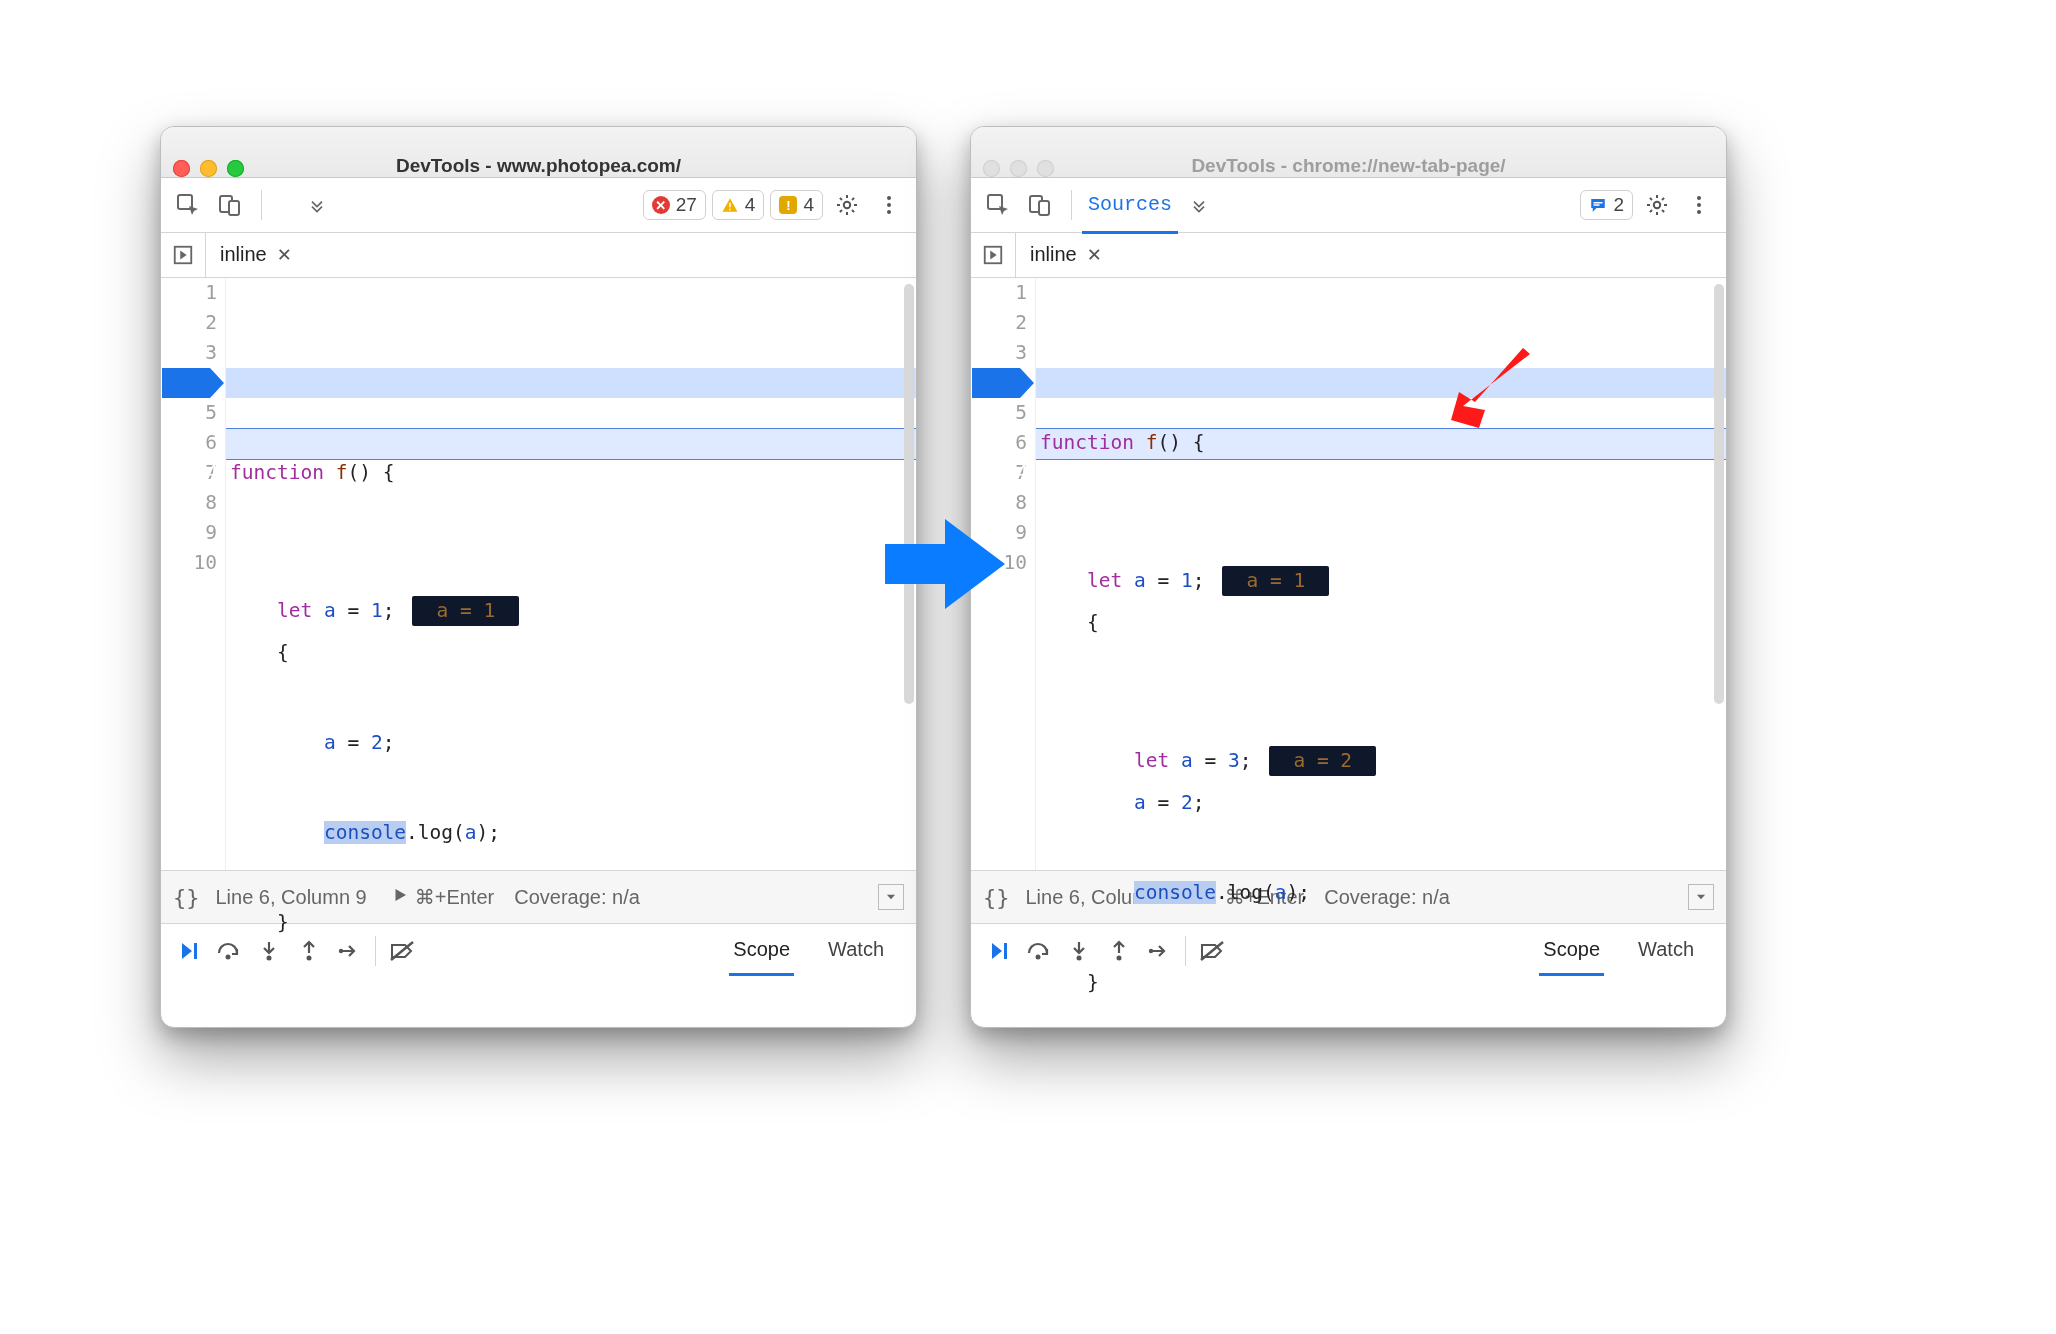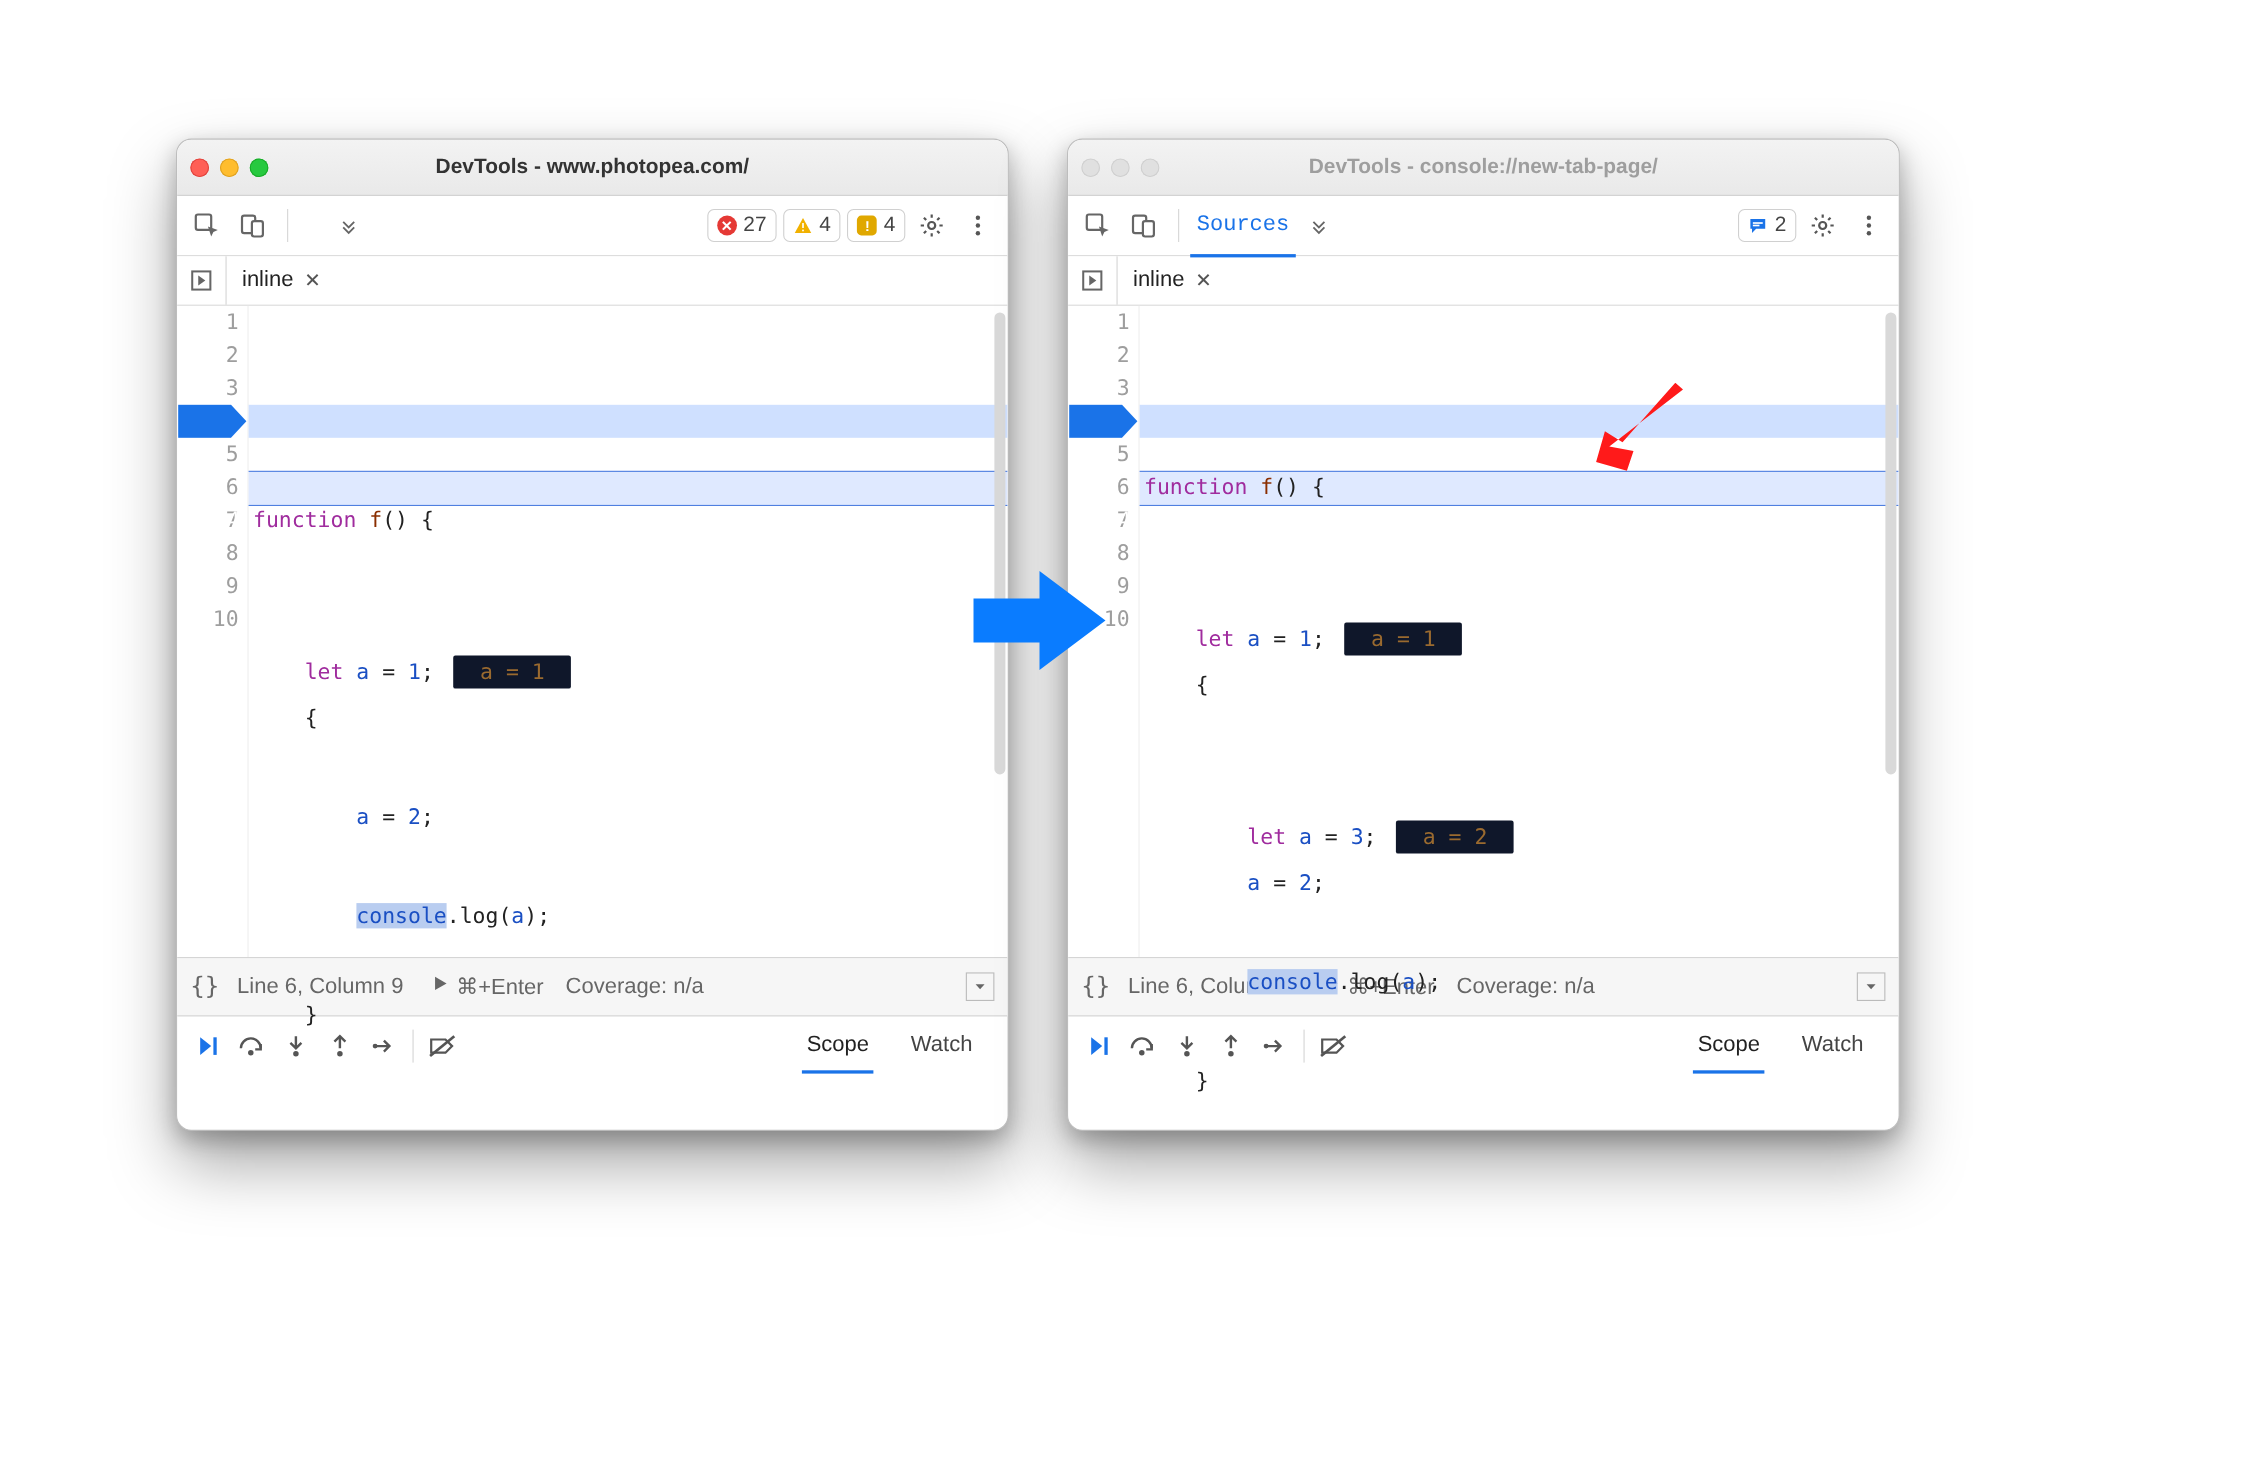--- a/index.html
+++ b/index.html
@@ -26,21 +26,21 @@
   }
   .window.left { left: 160px; top: 126px; height: 900px; }
   .window.right { left: 970px; top: 126px; height: 900px; }
 
   
   .titlebar {
     height: 50px;
     background: linear-gradient(#f3f3f3, #e9e9e9);
     border-bottom: 1px solid #c9c9c9;
     display: flex;
-    align-items: center;
+    align-items: flex-end;
     padding: 0 12px;
     position: relative;
   }
   .traffic { display:flex; gap:10px; align-items:center; }
   .tl { width:17px; height:17px; border-radius:50%; }
   .tl.red   { background:#ff5f56; box-shadow: inset 0 0 0 1px #e0443e; }
   .tl.yellow{ background:#ffbd2e; box-shadow: inset 0 0 0 1px #dea123; }
   .tl.green { background:#27c93f; box-shadow: inset 0 0 0 1px #1aab29; }
   .tl.inactive { background:#e0e0e0; box-shadow: inset 0 0 0 1px #cfcfcf; }
   .title {
@@ -380,21 +380,21 @@
     </div>
   </div>
 
   <div class="window right">
     <div class="titlebar">
       <div class="traffic">
         <div class="tl inactive"></div>
         <div class="tl inactive"></div>
         <div class="tl inactive"></div>
       </div>
-      <div class="title inactive">DevTools - console://new-tab-page/</div>
+      <div class="title inactive">DevTools - chrome://new-tab-page/</div>
     </div>
 
     <div class="toolbar">
       <div class="tb-btn">
         <svg width="24" height="24" viewBox="0 0 24 24">
             <rect x="2" y="2" width="14" height="14" rx="2" fill="none" stroke="#666" stroke-width="2"></rect>
             <path d="M13 13 L22 16 L18 18 L16 22 Z" fill="#666"></path>
           </svg>
       </div>
       <div class="tb-btn">

